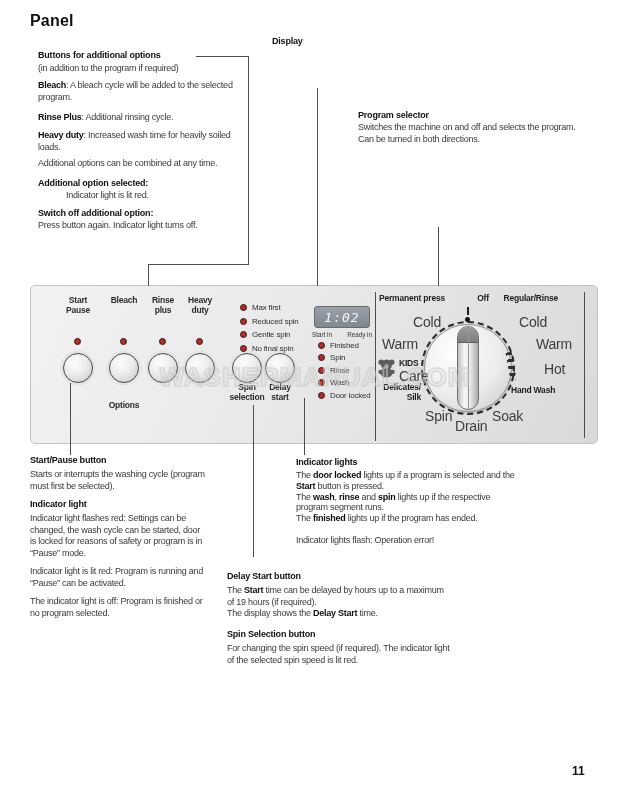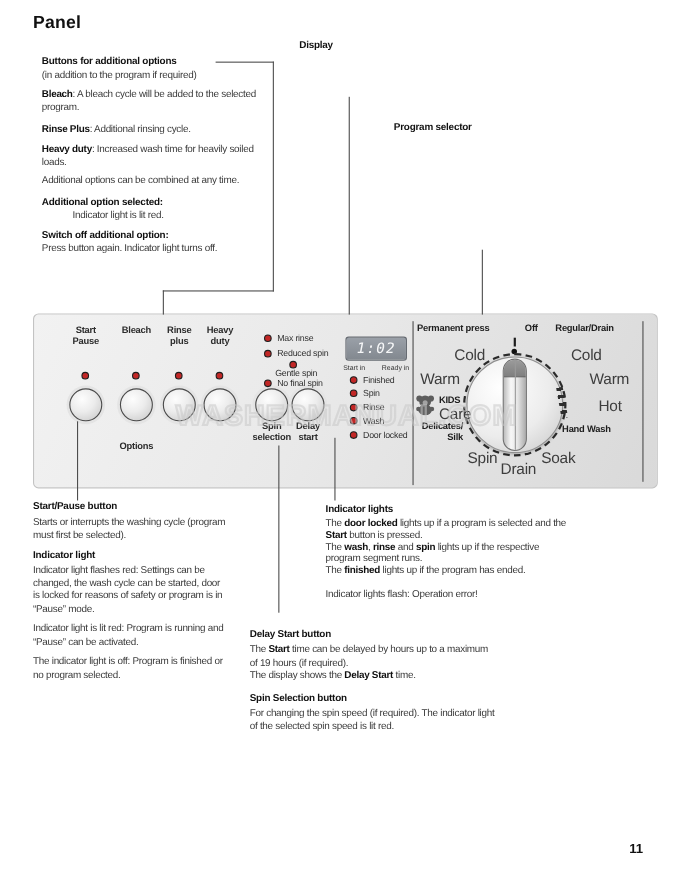--- a/index.html
+++ b/index.html
@@ -91,20 +91,22 @@
     <div class="h abs" style="left:0; top:158px;">Switch off additional option:</div>
     <div class="p abs" style="left:0; top:170px; width:218px;">Press button again. Indicator light turns off.</div>
   </div>
 
   <div class="abs" style="left:272px; top:36px; width:245px;">
     <div class="h">Display</div>
   </div>
 
   <div class="abs" style="left:358px; top:110px; width:248px;">
     <div class="h">Program selector</div>
+    <div class="p" style="margin-top:2px;">Switches the machine on and off and selects the program.
+Can be turned in both directions.</div>
   </div>
 
   <div class="line" style="left:196px; top:56px; width:53px; height:1px;"></div>
   <div class="line" style="left:248px; top:56px; width:1px; height:209px;"></div>
   <div class="line" style="left:148px; top:264px; width:101px; height:1px;"></div>
   <div class="line" style="left:148px; top:264px; width:1px; height:22px;"></div>
   <div class="line" style="left:317px; top:88px; width:1px; height:198px;"></div>
   <div class="line" style="left:438px; top:227px; width:1px; height:59px;"></div>
   <div class="line" style="left:70px; top:383px; width:1px; height:72px;"></div>
   <div class="line" style="left:253px; top:405px; width:1px; height:152px;"></div>
@@ -137,27 +139,27 @@
     <div class="blabel" style="left:63px; top:114px;">Options</div>
 
     <div class="blabel" style="left:186px; top:96px;">Spin
 selection</div>
     <div class="blabel" style="left:219px; top:96px;">Delay
 start</div>
 
     <div class="abs" style="left:209px; top:15px;">
       <div class="ledrow" style="height:13.5px;">
         <span class="led"></span>
-        <span class="ltxt">Max rinse</span>
+        <span class="ltxt">Max first</span>
       </div>
       <div class="ledrow" style="height:13.5px;">
         <span class="led"></span>
         <span class="ltxt">Reduced spin</span>
       </div>
-      <div class="ledrow" style="height:13.5px;flex-direction:column;">
+      <div class="ledrow" style="height:13.5px;">
         <span class="led"></span>
         <span class="ltxt">Gentle spin</span>
       </div>
       <div class="ledrow" style="height:13.5px;">
         <span class="led"></span>
         <span class="ltxt">No final spin</span>
       </div>
     </div>
 
     <div id="lcd">
@@ -189,21 +191,21 @@
         <span class="led"></span>
         <span class="ltxt">Door locked</span>
       </div>
     </div>
 
     <div class="vsep" style="left:344px; top:6px; height:149px;"></div>
     <div class="vsep" style="left:553px; top:6px; height:146px;"></div>
 
     <div class="selhead" style="left:348px; top:7px;">Permanent press</div>
     <div class="selhead" style="left:427px; top:7px; width:50px; text-align:center;">Off</div>
-    <div class="selhead" style="left:457px; top:7px; width:70px; text-align:right;">Regular/Drain</div>
+    <div class="selhead" style="left:457px; top:7px; width:70px; text-align:right;">Regular/Rinse</div>
     <div class="offtick"></div>
     <div class="offdot"></div>
 
     <div id="dial-ring"></div>
     <div id="dial"></div>
     <div id="knob">
         <div class="cap"></div>
       </div>
     <div class="hotticks"></div>
 

